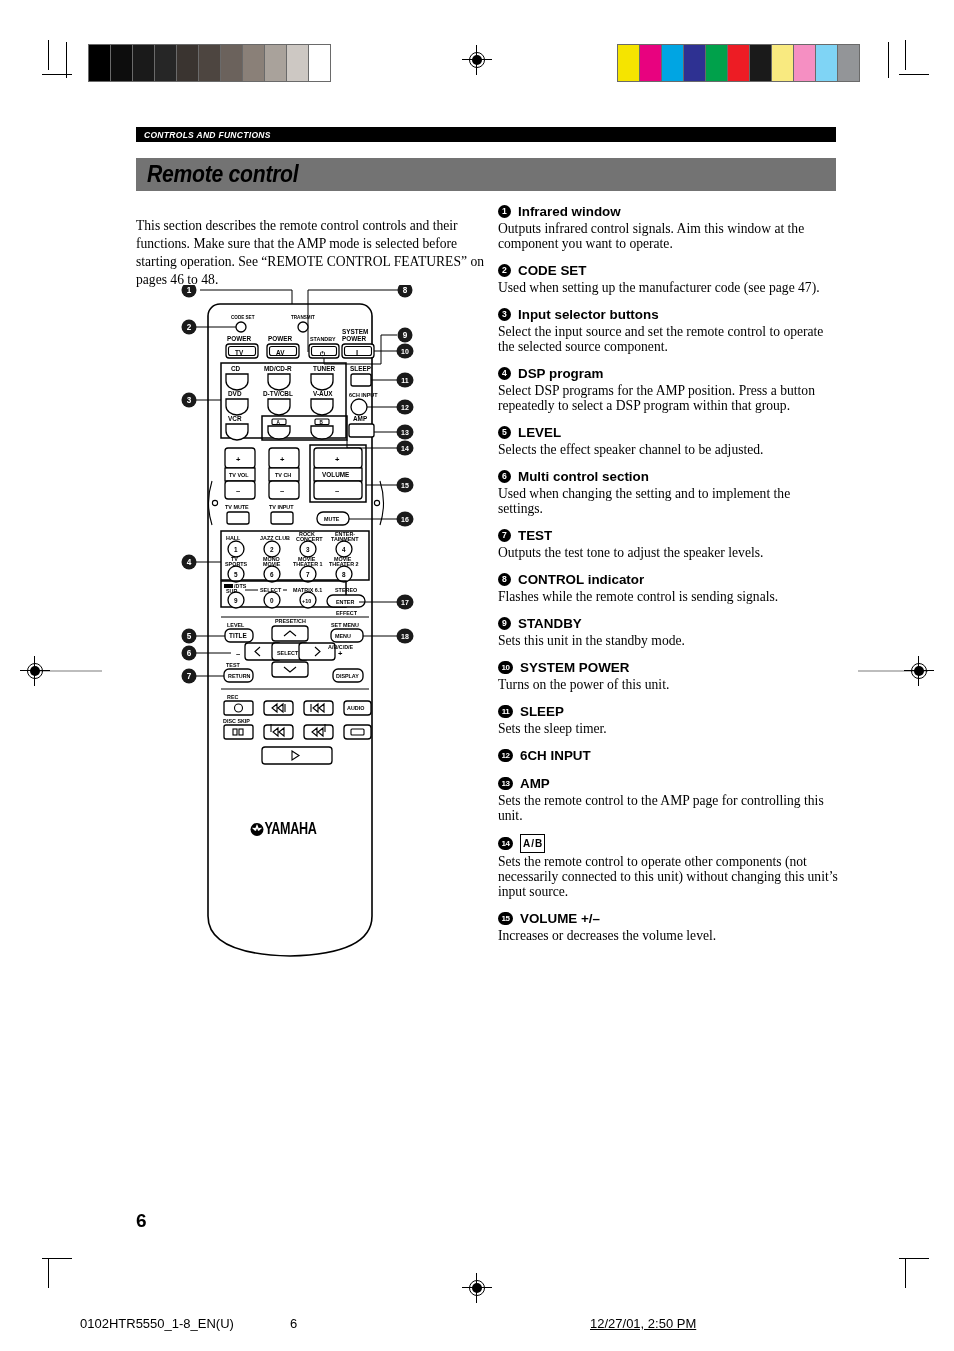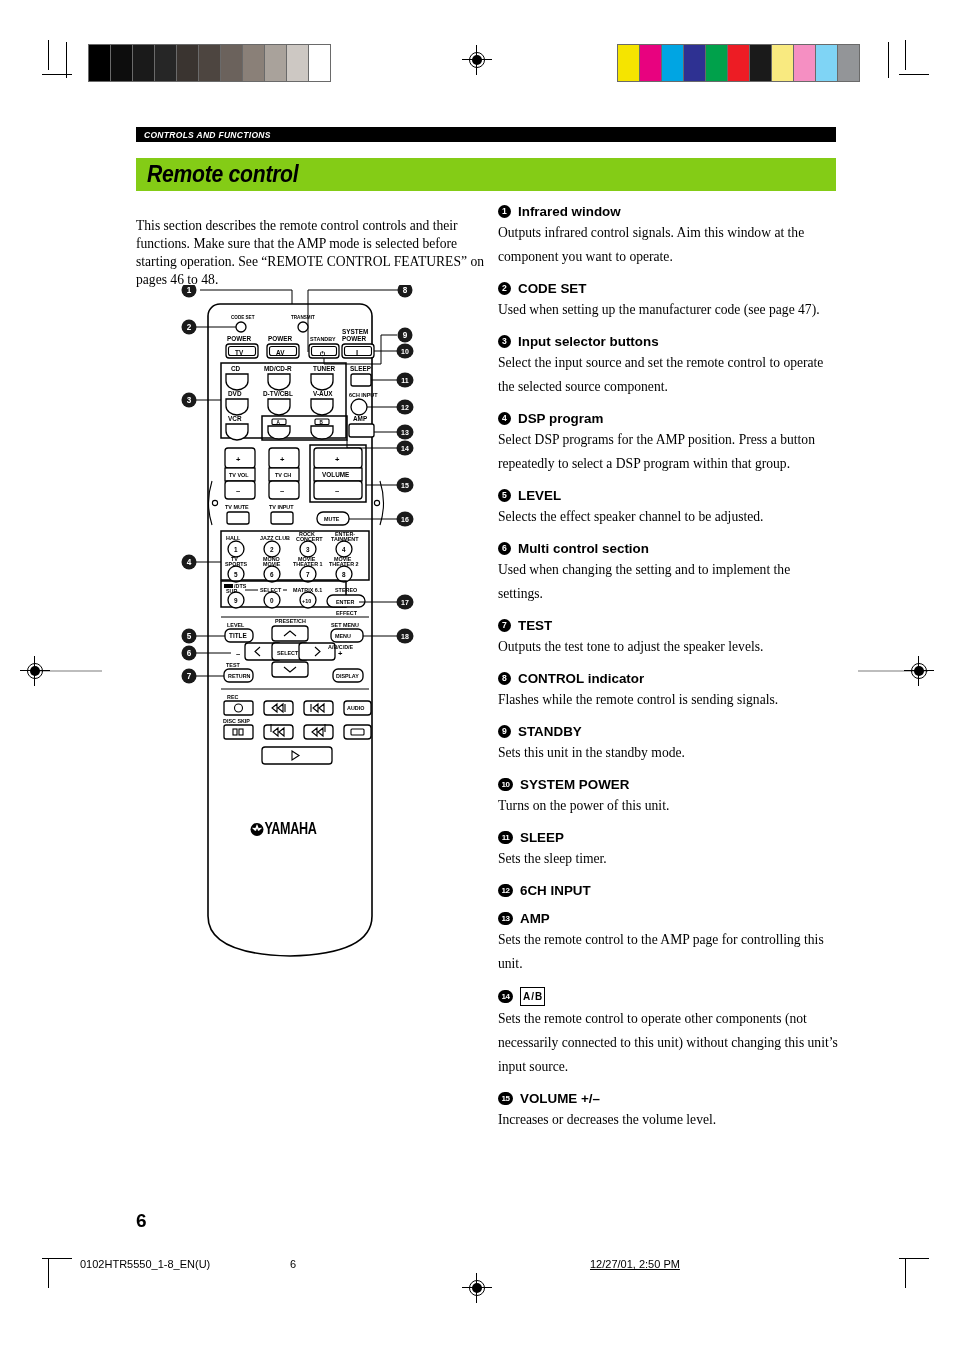--- a/index.html
+++ b/index.html
@@ -25,49 +25,49 @@
 
   .vrule{position:absolute;width:1px;background:#000;}
 
   
   .section-tab{position:absolute;left:136px;top:127px;width:700px;height:15px;
       background:#000;color:#fff;font-family:"Liberation Sans",sans-serif;
       font-style:italic;font-weight:bold;font-size:8.5px;letter-spacing:.3px;
       display:flex;align-items:center;padding-left:8px;box-sizing:border-box;}
 
   .title-band{position:absolute;left:136px;top:158px;width:700px;height:33px;
-      background:#84cc16;display:flex;align-items:center;}
+      background:#737373;display:flex;align-items:center;}
   .title-band h1{margin:0;padding-left:12px;font-family:"Liberation Sans",sans-serif;
       font-style:italic;font-weight:bold;font-size:23px;letter-spacing:-.3px;
       transform:scaleX(.92);transform-origin:left center;}
 
   .intro{position:absolute;left:136px;top:203px;width:348px;
       font-size:13.6px;line-height:18.3px;}
 
   
   .rightcol{position:absolute;left:498px;top:203px;width:340px;}
   .entry{margin-bottom:11px;}
   .entry .head{font-family:"Liberation Sans",sans-serif;font-weight:bold;
       font-size:13.4px;line-height:17px;display:flex;align-items:center;gap:7px;
       margin-bottom:1px;}
-  .entry .body{font-size:13.6px;line-height:24px;}
+  .entry .body{font-size:13.6px;line-height:15px;}
   .num{display:inline-flex;align-items:center;justify-content:center;
       background:#000;color:#fff;border-radius:50%;
       width:13px;height:13px;font-family:"Liberation Sans",sans-serif;
       font-size:8.6px;font-weight:bold;line-height:1;flex:0 0 auto;}
   .num.wide{width:15px;height:13px;border-radius:7px;font-size:8px;letter-spacing:-.4px;}
   .ab{display:inline-flex;align-items:center;border:1px solid #000;padding:0 1px;
       font-family:"Liberation Sans",sans-serif;font-size:10px;font-weight:bold;}
   .ab span{padding:0 1px;}
 
   .pagenum{position:absolute;left:136px;top:1210px;
       font-family:"Liberation Sans",sans-serif;font-weight:bold;font-size:19px;}
 
-  .footer{position:absolute;top:1258px;font-family:"Liberation Sans",sans-serif;
-      font-size:11px;color:#000;}
+  .footer{position:absolute;top:1316px;font-family:"Liberation Sans",sans-serif;
+      font-size:13px;color:#000;}
 
   
   #remote-figure{position:absolute;left:165px;top:285px;width:290px;height:700px;}
   #remote-figure svg{display:block;}
 </style>
 </head>
 <body>
 
 <div class="cropmark" style="left:48px;top:40px;width:1px;height:30px;"></div>
 <div class="cropmark" style="left:42px;top:74px;width:30px;height:1px;"></div>

